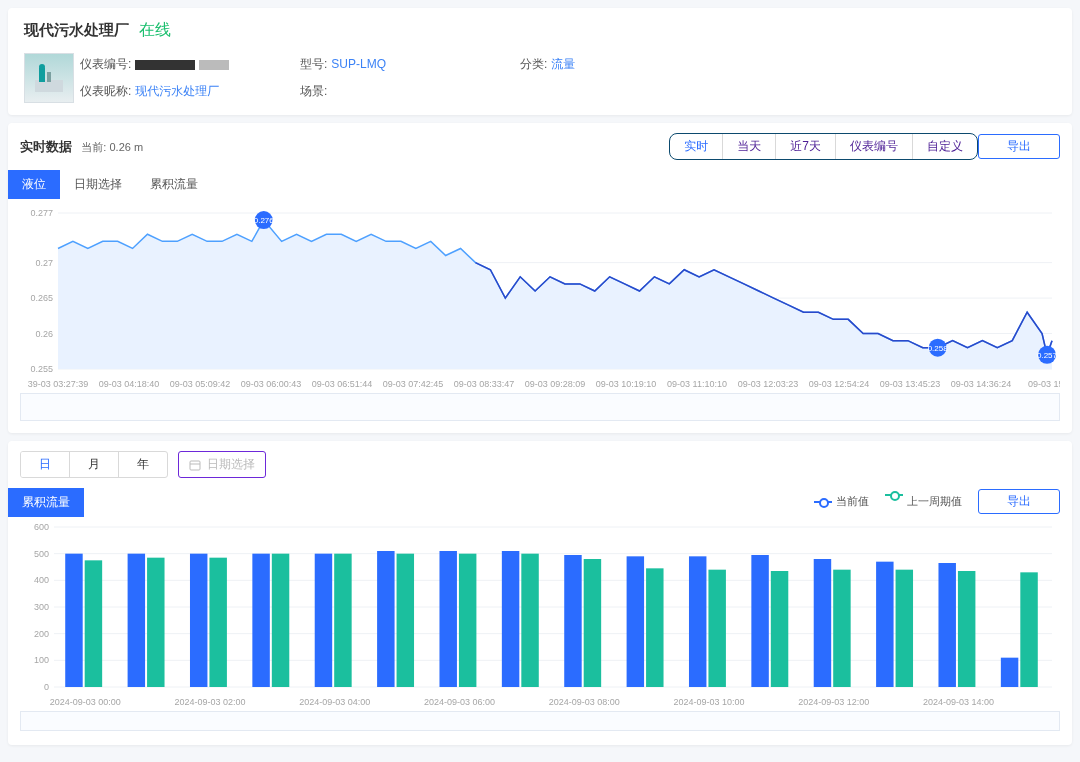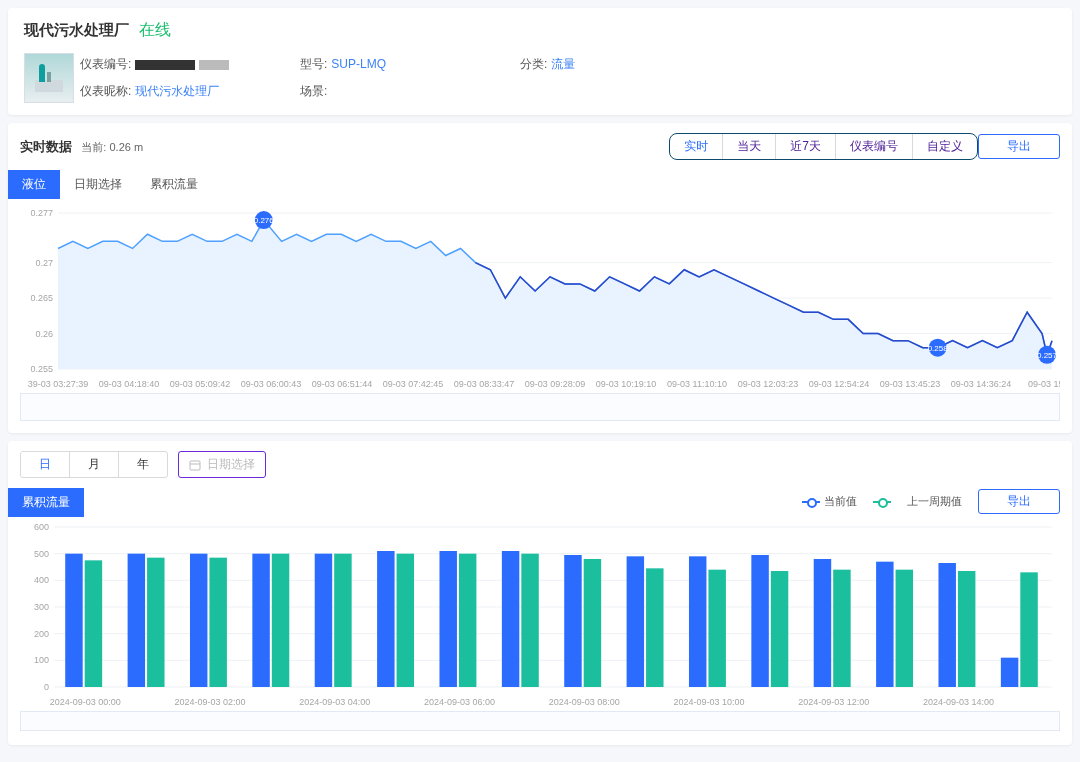--- a/index.html
+++ b/index.html
@@ -160,21 +160,21 @@
   </div>
   <div style="display:flex;justify-content:space-between;align-items:center">
     <div class="tabs" id="stat-tabs">
         <div class="tab active">累积流量</div>
       </div>
     <div class="legend">
       <span style="display:flex;align-items:center;gap:4px">
           <span class="lg-dot lg-cur" style="border-color:#2b6cff"></span>
           <span>当前值</span>
         </span>
-      <span style="display:flex;align-items:center;gap:16px">
+      <span style="display:flex;gap:4px">
           <span class="lg-dot lg-prev" style="border-color:#1bbf9e"></span>
           <span>上一周期值</span>
         </span>
       <button class="export-btn">导出</button>
     </div>
   </div>
   <div id="stat-chart"><svg viewBox="0 0 1040 190" preserveAspectRatio="none">
         <line x1="34" y1="166" x2="1032" y2="166" stroke="#eef1f5"></line>
         <text class="y-tick" x="29" y="169" text-anchor="end">0</text>
         <line x1="34" y1="139.33333333333334" x2="1032" y2="139.33333333333334" stroke="#eef1f5"></line>

